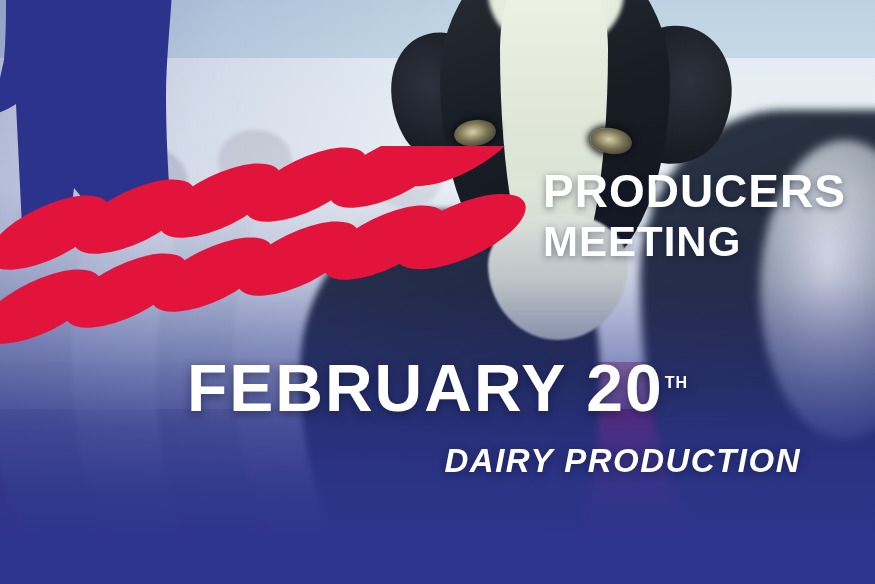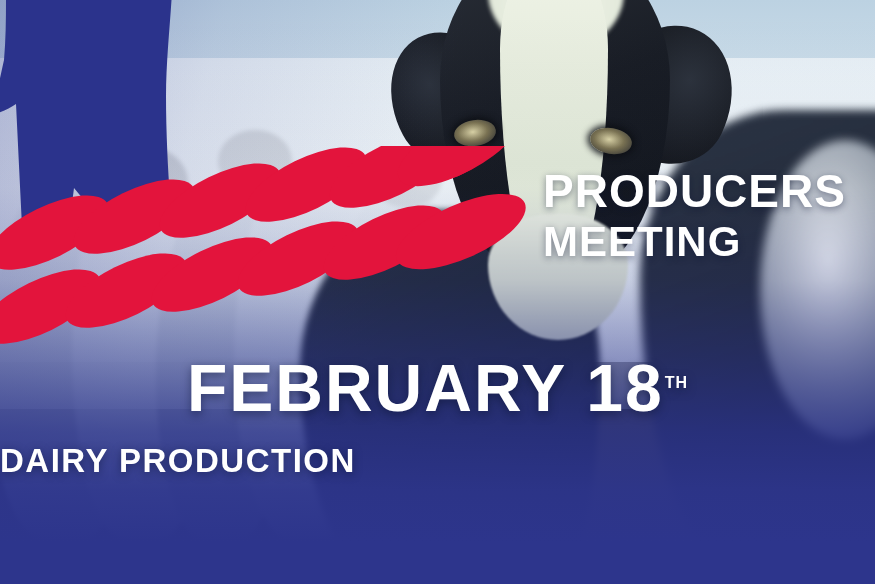--- a/index.html
+++ b/index.html
@@ -1,21 +1,21 @@
 <!DOCTYPE html>
 <html><head>
 <meta charset="utf-8">
 <style>
   html,body{margin:0;padding:0;background:#000;}
   .stage{
     position:relative;
     width:875px;height:584px;
     overflow:hidden;
     font-family:"Liberation Sans", sans-serif;
-    background:#404040;
+    background:#be185d;
     user-select:none;
   }
 
   
   .photo{position:absolute;inset:0;overflow:hidden;}
 
   
   .sky{
     position:absolute;left:0;top:0;width:100%;height:62%;
     background:linear-gradient(to bottom,#bcd2e2 0%,#cfdfea 28%,#e3ecf2 58%,#eef3f6 100%);
@@ -120,21 +120,21 @@
   .meeting{left:543px;top:216px;font-size:42px;line-height:52px;letter-spacing:1px;}
 
   .febwrap{position:absolute;left:0;top:348px;width:875px;text-align:center;}
   .feb{
     display:inline-block;color:#fff;font-weight:700;
     font-size:66px;line-height:70px;letter-spacing:2px;
     text-shadow:0 3px 10px rgba(10,18,48,.5);
   }
   .feb sup{font-size:16px;letter-spacing:1px;vertical-align:super;margin-left:1px;}
 
-  .dairywrap{position:absolute;left:0;top:442px;width:801px;text-align:left;}
+  .dairywrap{position:absolute;left:0;top:442px;width:801px;text-align:right;font-style:italic;}
   .dairy{
     display:inline-block;color:#fff;font-weight:700;
     font-size:33px;line-height:38px;letter-spacing:1.5px;
     text-shadow:0 2px 8px rgba(10,18,48,.5);
   }
 </style>
 </head>
 <body>
 
 <div class="stage">
@@ -231,20 +231,20 @@
         </g>
       </g>
     </svg>
   </div>
 
   <div class="txt producers">PRODUCERS</div>
 
   <div class="txt meeting">MEETING</div>
 
   <div class="febwrap">
-    <span class="feb"><span>FEBRUARY 18</span><sup>TH</sup></span>
+    <span class="feb"><span>FEBRUARY 20</span><sup>TH</sup></span>
   </div>
 
   <div class="dairywrap">
     <span class="dairy">DAIRY PRODUCTION</span>
   </div>
 
 </div>
 
 </body></html>

